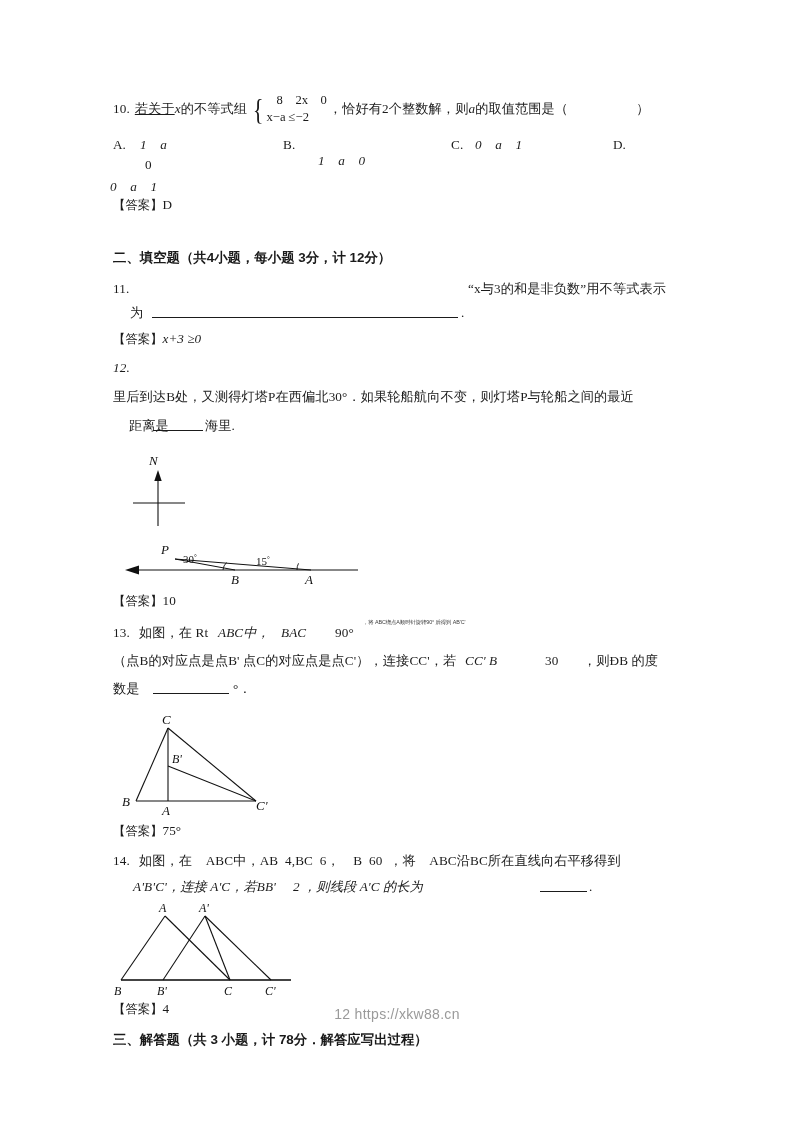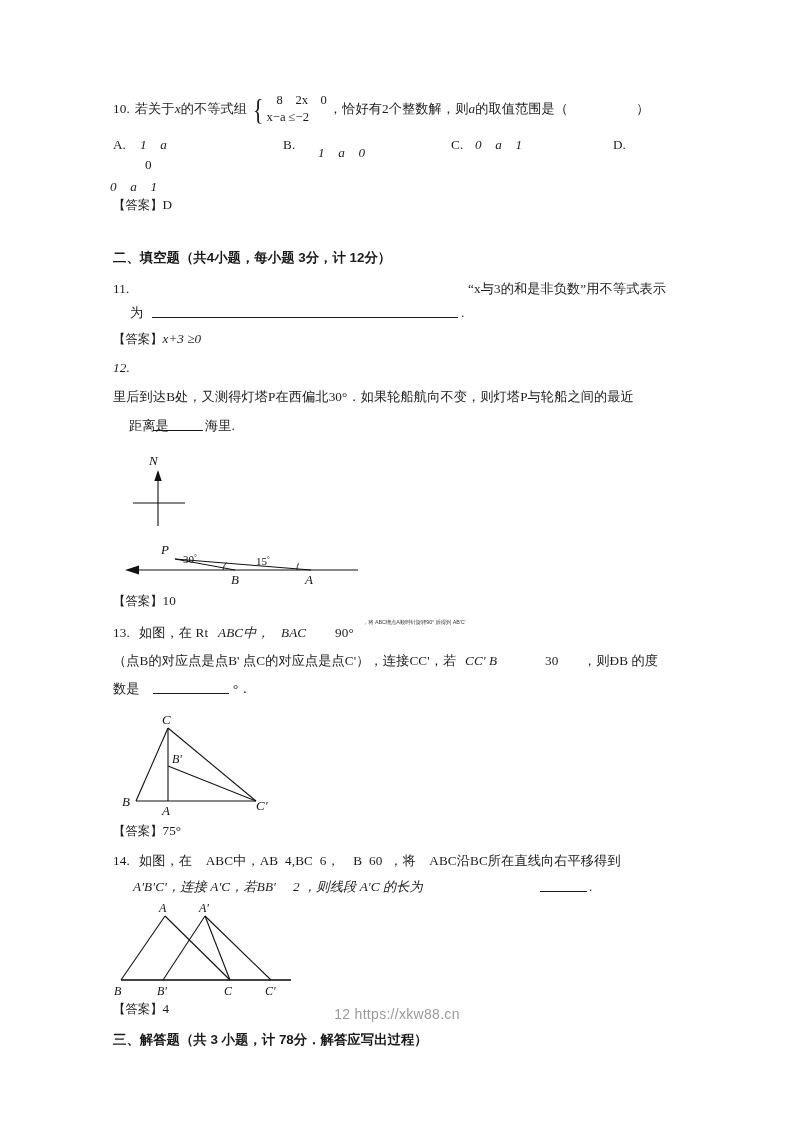--- a/index.html
+++ b/index.html
@@ -108,21 +108,21 @@
   }
 </style>
 </head>
 <body>
 
 <div class="page">
 
   <div style="position:absolute; left:113px; top:92px; width:575px;">
     <div class="q10-row">
       <span class="qline">10.</span>
-      <span class="qline" style="margin-left:5px;">若关于</span>
+      <span class="qline" style="margin-left:5px;text-decoration:underline;">若关于</span>
       <span class="qline it">x</span>
       <span class="qline">的不等式组</span>
       <span class="brace-wrap">
         <span class="brace">{</span>
         <span class="sys">
           <div style="padding-left:10px;">8    2x    0</div>
           <div>x−a ≤−2</div>
         </span>
       </span>
       <span class="qline">，恰好有2个整数解，则</span>
@@ -130,21 +130,21 @@
       <span class="qline">的取值范围是（</span>
       <span class="qline" style="margin-left:68px;">）</span>
     </div>
 
     <div class="options" style="height:54px; margin-top:6px;">
       <span class="opt qline" style="left:0px; top:0px;">A.</span>
       <span class="opt qline it" style="left:27px; top:0px;">1    a</span>
       <span class="opt qline" style="left:32px; top:20px;">0</span>
 
       <span class="opt qline" style="left:170px; top:0px;">B.</span>
-      <span class="opt qline it" style="left:205px; top:8px;">1    a    0</span>
+      <span class="opt qline it" style="left:205px; top:16px;">1    a    0</span>
 
       <span class="opt qline" style="left:338px; top:0px;">C.</span>
       <span class="opt qline it" style="left:362px; top:0px;">0    a    1</span>
 
       <span class="opt qline" style="left:500px; top:0px;">D.</span>
       <span class="opt qline it" style="left:-3px; top:42px;">0    a    1</span>
     </div>
 
     <div class="ans" style="margin-top:6px;">
       <span class="ans-label">【答案】</span><span>D</span>

